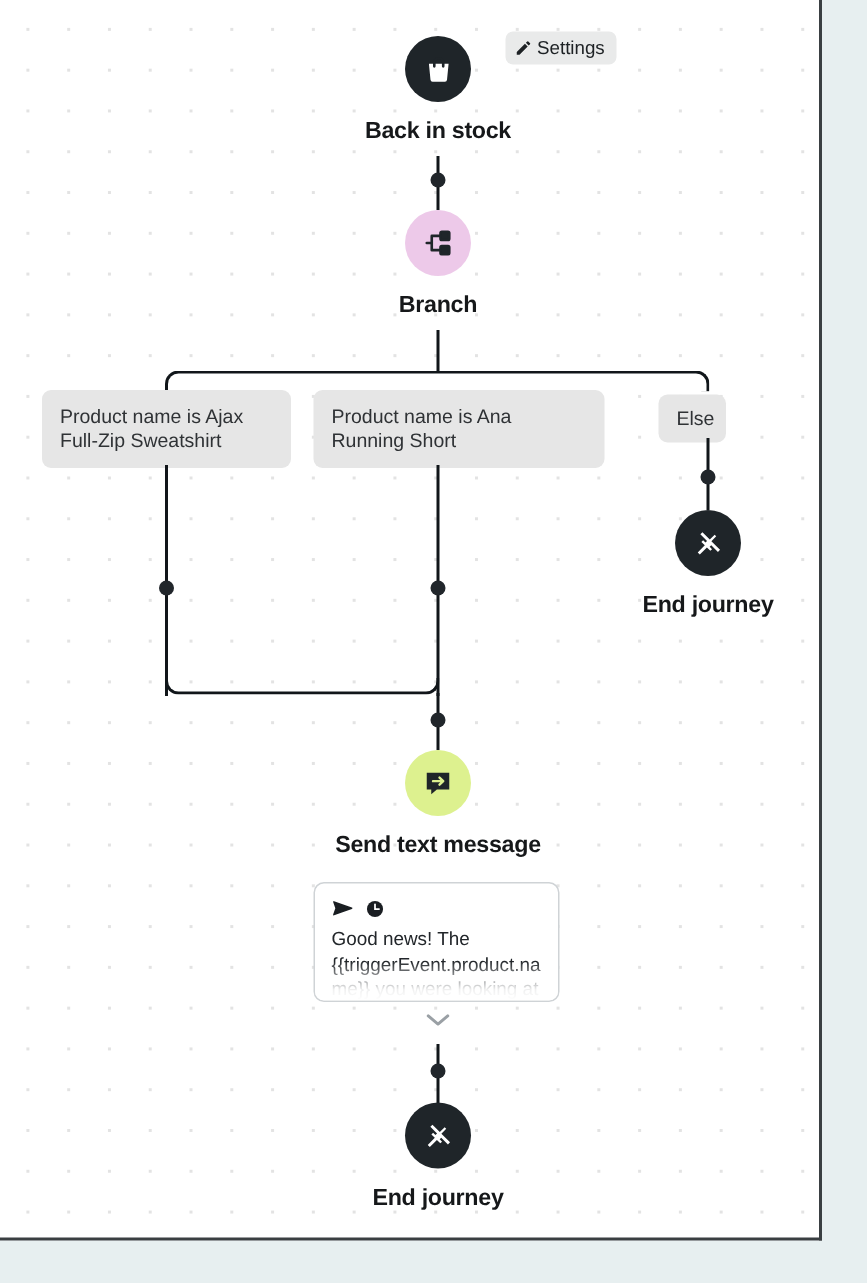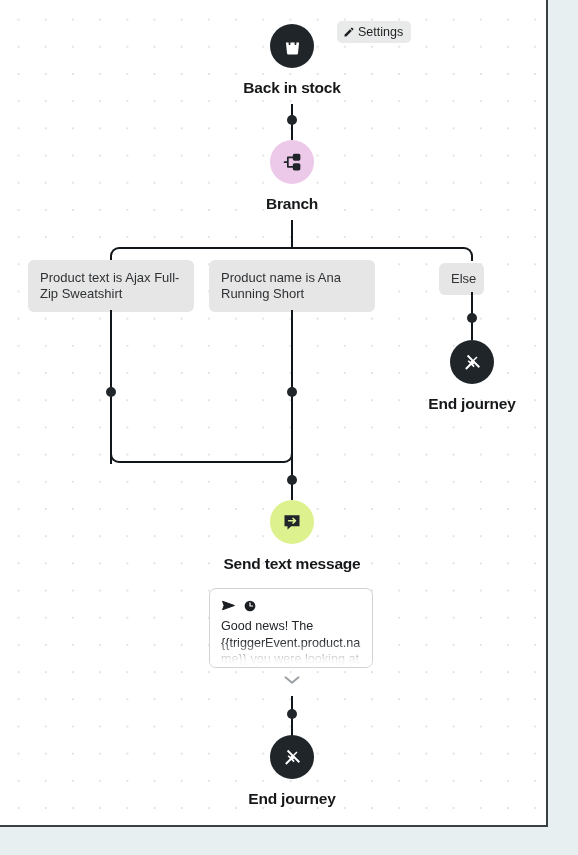--- a/index.html
+++ b/index.html
@@ -195,23 +195,23 @@
         <path d="M3 12h4M7 12V6.3h7M7 12v5.7h7"></path>
       </svg>
     </span>
   </div>
 
   <div class="node-label" style="left:0; top:195px; width:584px;">Branch</div>
 
   <div class="vline" style="left:291px; top:220px; height:28px;"></div>
   <div class="fan" style="left:110px; top:247px; width:363px; height:14px;"></div>
 
-  <div class="cond" style="left:28px; top:260px; width:166px;">Product text is Ajax Full-Zip Sweatshirt</div>
-
-  <div class="cond" style="left:209px; top:260px; width:166px;">Product name is Ana Running Short</div>
+  <div class="cond" style="left:28px; top:260px; width:166px;">Product name is Ajax Full-Zip Sweatshirt</div>
+
+  <div class="cond" style="left:209px; top:260px; width:194px;">Product name is Ana Running Short</div>
 
   <div class="cond else" style="left:439px; top:263px; width:45px;">Else</div>
 
   <div class="vline" style="left:110px; top:310px; height:154px;"></div>
   <div class="dot" style="left:106px; top:387px;"></div>
 
   <div class="vline" style="left:291px; top:310px; height:154px;"></div>
   <div class="dot" style="left:287px; top:387px;"></div>
 
   <div class="merge" style="left:110px; top:452px; width:183px; height:11px;"></div>

